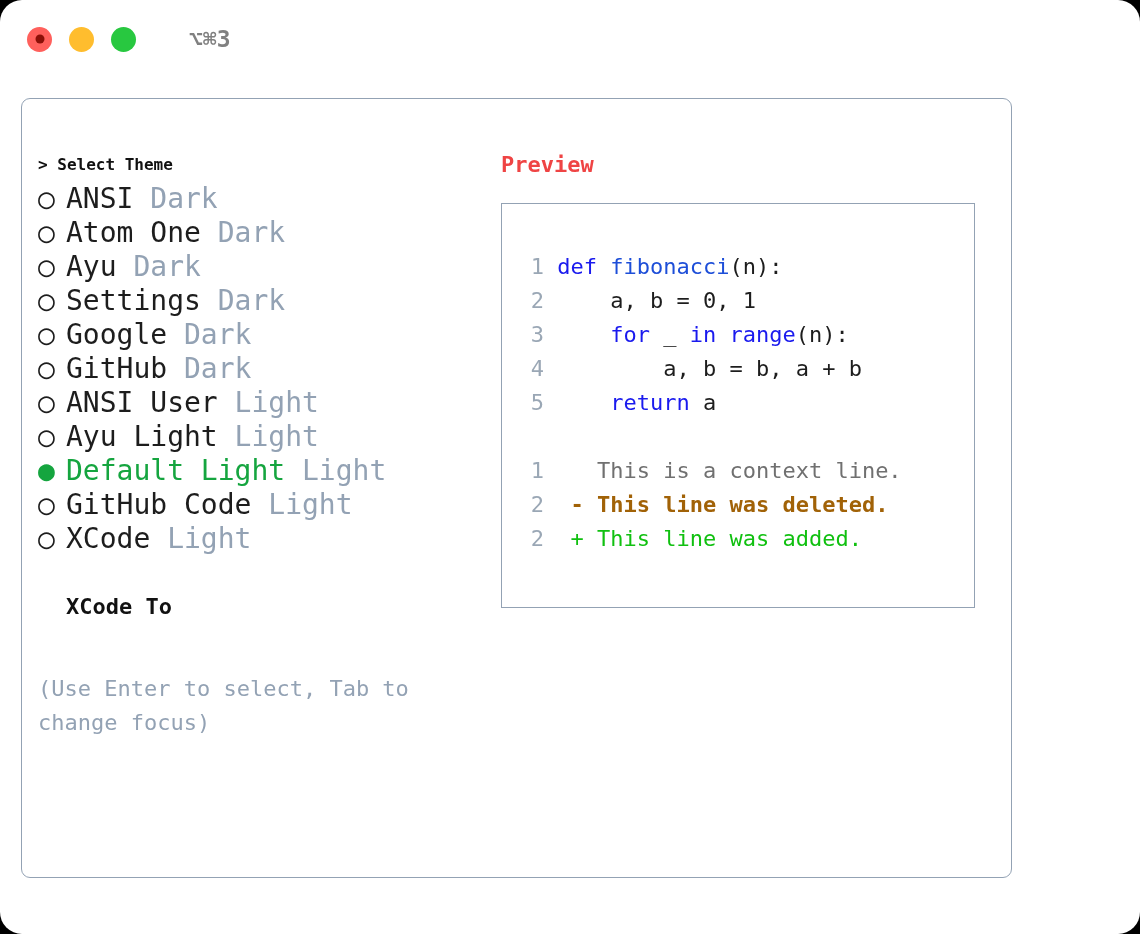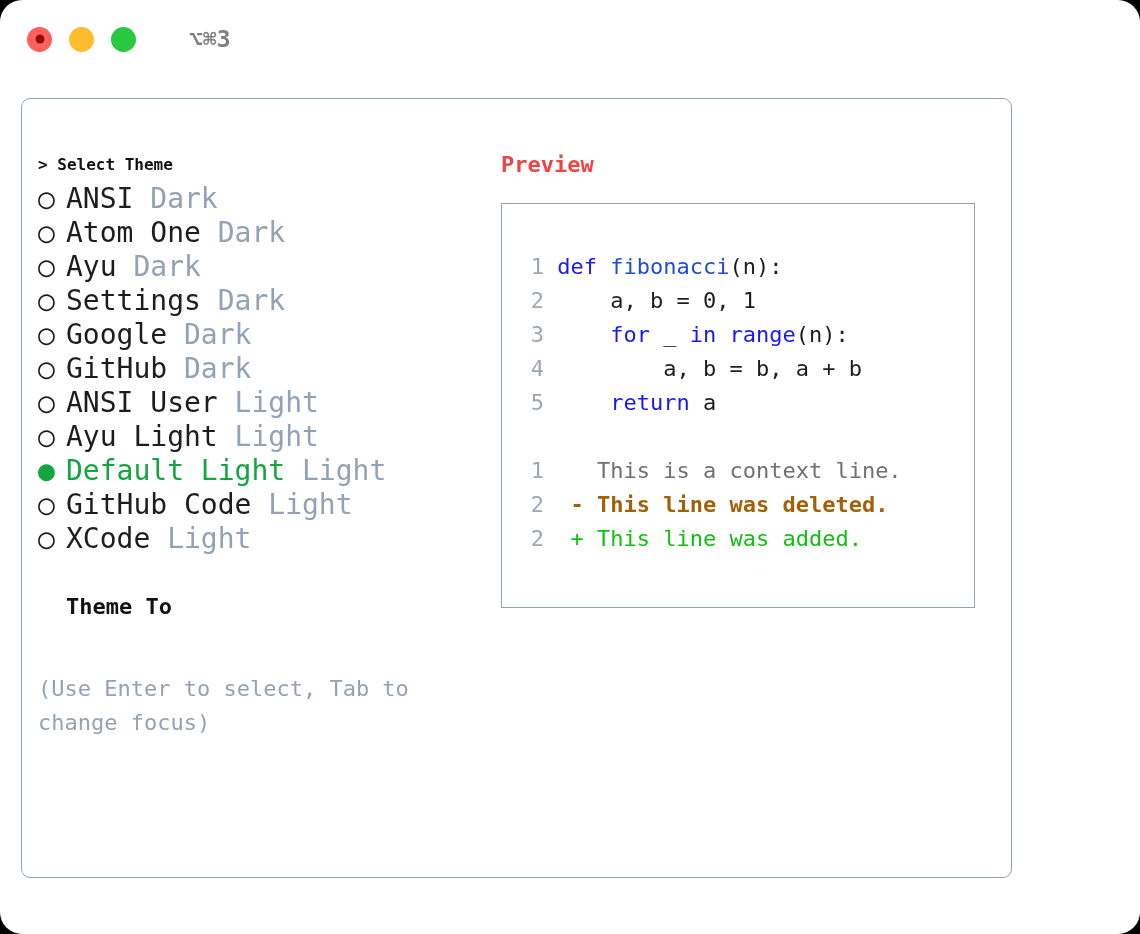--- a/index.html
+++ b/index.html
@@ -206,21 +206,21 @@
             <div class="opt"><span class="marker">○</span><span class="opt-label">Settings</span><span class="variant"> Dark</span></div>
             <div class="opt"><span class="marker">○</span><span class="opt-label">Google</span><span class="variant"> Dark</span></div>
             <div class="opt"><span class="marker">○</span><span class="opt-label">GitHub</span><span class="variant"> Dark</span></div>
             <div class="opt"><span class="marker">○</span><span class="opt-label">ANSI User</span><span class="variant"> Light</span></div>
             <div class="opt"><span class="marker">○</span><span class="opt-label">Ayu Light</span><span class="variant"> Light</span></div>
             <div class="opt sel"><span class="marker">●</span><span class="opt-label">Default Light</span><span class="variant"> Light</span></div>
             <div class="opt"><span class="marker">○</span><span class="opt-label">GitHub Code</span><span class="variant"> Light</span></div>
             <div class="opt"><span class="marker">○</span><span class="opt-label">XCode</span><span class="variant"> Light</span></div>
           </div>
         <div class="spacer-line"></div>
-        <div class="apply-head">Theme To</div>
+        <div class="apply-head">XCode To</div>
         <div class="hint">(Use Enter to select, Tab to change focus)</div>
       </div>
 
       <div class="right-col">
         <div class="preview-title">Preview</div>
         <div class="preview-box">
           <div class="code" id="code-block"><div><span class="ln">1</span><span class="plain"> </span><span class="kw">def </span><span class="fn">fibonacci</span><span class="plain">(n):</span></div><div><span class="ln">2</span><span class="plain"> </span><span class="plain">    a, b = 0, 1</span></div><div><span class="ln">3</span><span class="plain"> </span><span class="plain">    </span><span class="kw">for</span><span class="plain"> _ </span><span class="kw">in </span><span class="kw">range</span><span class="plain">(n):</span></div><div><span class="ln">4</span><span class="plain"> </span><span class="plain">        a, b = b, a + b</span></div><div><span class="ln">5</span><span class="plain"> </span><span class="plain">    </span><span class="kw">return</span><span class="plain"> a</span></div><div class="blank-row"> </div><div><span class="ln">1</span><span class="ctx">    This is a context line.</span></div><div><span class="ln">2</span><span class="del">  - This line was deleted.</span></div><div><span class="ln">2</span><span class="add">  + This line was added.</span></div></div>
         </div>
       </div>
 

